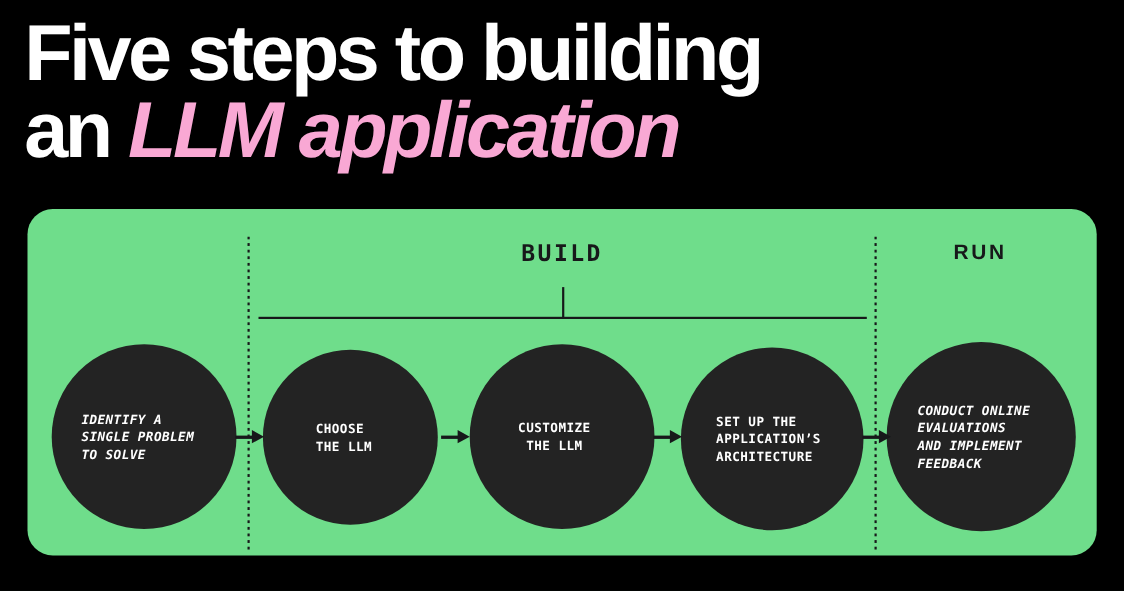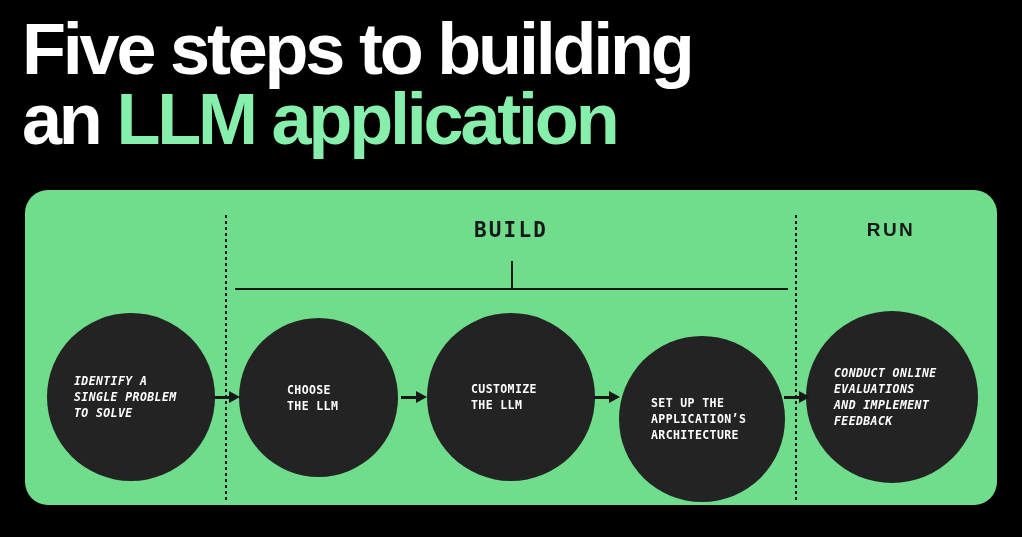--- a/index.html
+++ b/index.html
@@ -31,21 +31,22 @@
   .title-line {
     font-family: "Liberation Sans", sans-serif;
     font-weight: 700;
     font-size: 72px;
     line-height: 70px;
     letter-spacing: -3.2px;
     color: #ffffff;
     white-space: nowrap;
   }
   .title-accent {
-    color: #86efac;
+    color: #f9a8d4;
+    font-style: italic;
   }
 
   
   .panel {
     position: absolute;
     left: 25px;
     top: 190px;
     width: 972px;
     height: 315px;
     background: #6fdd8b;
@@ -132,23 +133,23 @@
     font-weight: 700;
   }
 
   .circle-1 { left: 47px;  top: 313px; width: 168px; height: 168px; }
   .circle-1 .circle-text { padding-left: 27px; font-style: italic; }
 
   .circle-2 { left: 239px; top: 318px; width: 159px; height: 159px; }
   .circle-2 .circle-text { padding-left: 28px; margin-left: 20px; }
 
   .circle-3 { left: 427px; top: 313px; width: 168px; height: 168px; }
-  .circle-3 .circle-text { padding-left: 44px; }
-
-  .circle-4 { left: 619px; top: 336px; width: 166px; height: 166px; }
+  .circle-3 .circle-text { padding-left: 44px; text-align: center; }
+
+  .circle-4 { left: 619px; top: 316px; width: 166px; height: 166px; }
   .circle-4 .circle-text { padding-left: 32px; }
 
   .circle-5 { left: 806px; top: 311px; width: 172px; height: 172px; }
   .circle-5 .circle-text { padding-left: 28px; font-style: italic; }
 
   
   .arrow {
     position: absolute;
     top: 391px;
     width: 26px;

